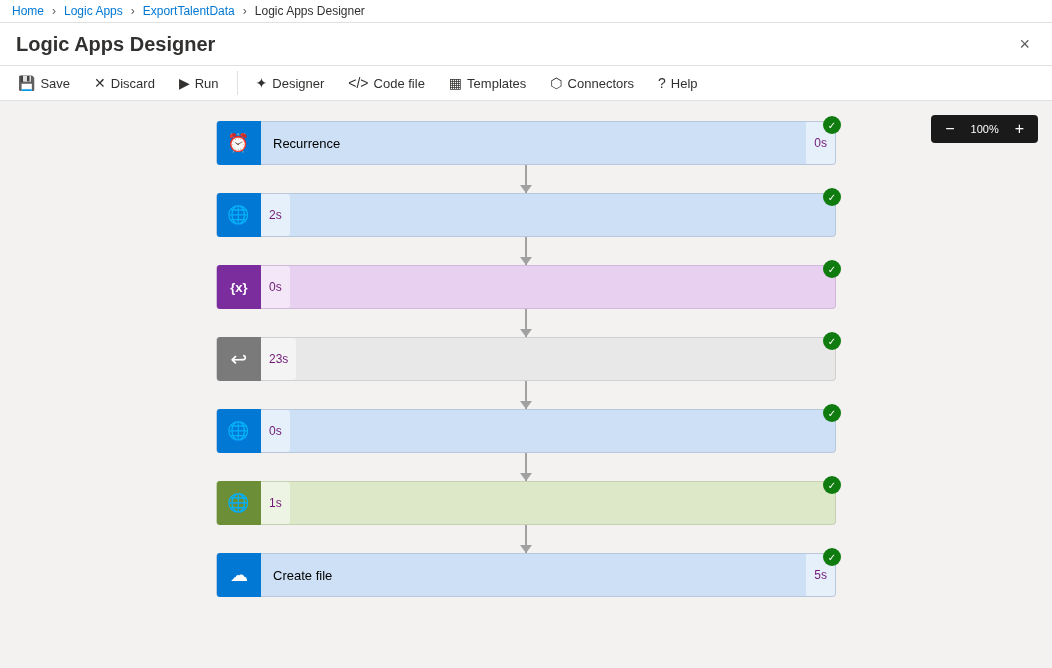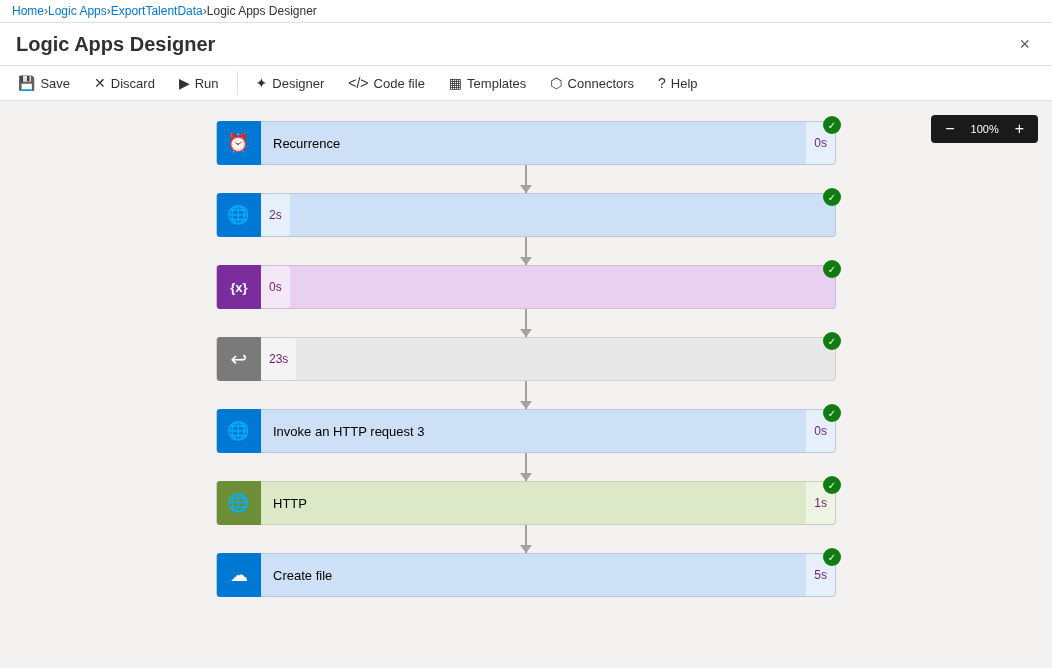--- a/index.html
+++ b/index.html
@@ -8,21 +8,21 @@
     
     .top-bar {
       background: #fff;
       border-bottom: 1px solid #e0e0e0;
       padding: 4px 12px;
       display: flex;
       align-items: center;
     }
     .breadcrumb {
       display: flex;
-      gap: 0;
+      gap: 8px;
       font-size: 12px;
       color: #0078d4;
     }
     .breadcrumb span.sep { color: #605e5c; }
     .breadcrumb span.current { color: #323130; }
     .breadcrumb a { color: #0078d4; text-decoration: none; }
 
     
     .title-bar {
       background: #fff;
@@ -292,28 +292,26 @@
         </div>
         <div class="step-arrow"></div>
         <div class="step-card step-until">
           <div class="step-icon" style="color: white; font-style: normal; font-size: 20px;">↩</div>
           <span class="step-time">23s</span>
           <div class="step-check">✓</div>
         </div>
         <div class="step-arrow"></div>
         <div class="step-card step-http-invoke3">
           <div class="step-icon" style="color: white; font-style: normal; font-size: 18px;">🌐</div>
-          <span class="step-label">Invoke an HTTP request 3</span>
           <span class="step-time">0s</span>
           <div class="step-check">✓</div>
         </div>
         <div class="step-arrow"></div>
         <div class="step-card step-http">
           <div class="step-icon" style="color: white; font-style: normal; font-size: 18px;">🌐</div>
-          <span class="step-label">HTTP</span>
           <span class="step-time">1s</span>
           <div class="step-check">✓</div>
         </div>
         <div class="step-arrow"></div>
         <div class="step-card step-create-file">
           <div class="step-icon" style="color: white; font-style: normal; font-size: 18px;">☁</div>
           <span class="step-label">Create file</span>
           <span class="step-time">5s</span>
           <div class="step-check">✓</div>
         </div>

